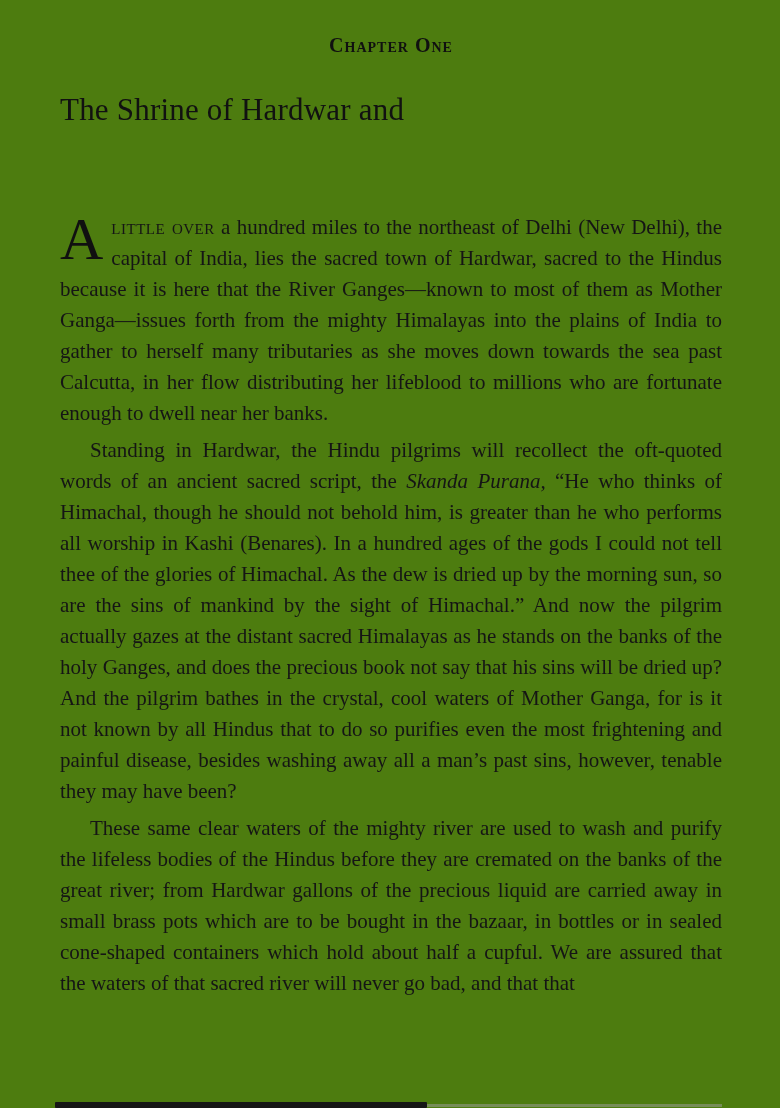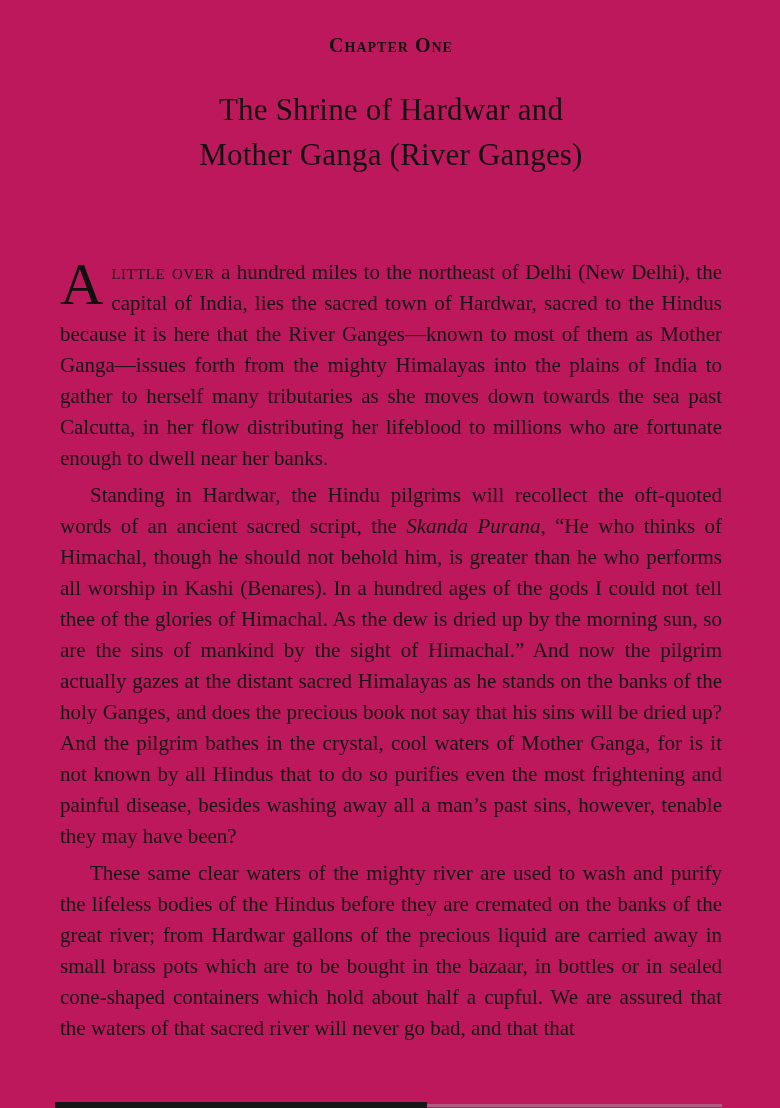--- a/index.html
+++ b/index.html
@@ -5,41 +5,40 @@
   html, body {
     margin: 0;
     padding: 0;
     background: #d8d8d8;
   }
   .page {
     position: relative;
     width: 780px;
     height: 1108px;
     margin: 0 auto;
-    background: #be185d;
+    background: #4d7c0f;
     color: #141414;
     font-family: "Liberation Serif", "DejaVu Serif", serif;
     overflow: hidden;
     box-sizing: border-box;
   }
   .content {
     padding: 0 58px 0 60px;
   }
   .chapter-heading {
     margin-top: 34px;
     text-align: center;
     font-variant: small-caps;
     font-weight: 700;
     font-size: 20px;
     letter-spacing: 1px;
     color: #101010;
   }
   .title {
     margin: 30px 0 0 0;
-    text-align: center;
     font-weight: 400;
     font-size: 31px;
     line-height: 45px;
     color: #111;
     letter-spacing: 0.2px;
     font-family: Liberation Serif, serif;
   }
   .body-text {
     margin-top: 80px;
     font-size: 21px;
@@ -92,21 +91,20 @@
   }
 </style>
 </head>
 <body>
 
 <div class="page">
   <div class="content">
     <div class="chapter-heading">Chapter One</div>
     <h1 class="title">
       <span>The Shrine of Hardwar and</span><br>
-      <span>Mother Ganga (River Ganges)</span>
     </h1>
     <div class="body-text" id="paragraphs">
         <p class="body-para"><span class="dropcap">A</span><span class="seg-smallcaps">little over</span><span class="seg-normal"> a hundred miles to the northeast of Delhi (New Delhi), the capital of India, lies the sacred town of Hardwar, sacred to the Hindus because it is here that the River Ganges—known to most of them as Mother Ganga—issues forth from the mighty Himalayas into the plains of India to gather to herself many tributaries as she moves down towards the sea past Calcutta, in her flow distributing her lifeblood to millions who are fortunate enough to dwell near her banks.</span></p>
         <p class="body-para indent"><span class="seg-normal">Standing in Hardwar, the Hindu pilgrims will recollect the oft-quoted words of an ancient sacred script, the </span><span class="seg-italic">Skanda Purana,</span><span class="seg-normal"> “He who thinks of Himachal, though he should not behold him, is greater than he who performs all worship in Kashi (Benares). In a hundred ages of the gods I could not tell thee of the glories of Himachal. As the dew is dried up by the morning sun, so are the sins of mankind by the sight of Himachal.” And now the pilgrim actually gazes at the distant sacred Himalayas as he stands on the banks of the holy Ganges, and does the precious book not say that his sins will be dried up? And the pilgrim bathes in the crystal, cool waters of Mother Ganga, for is it not known by all Hindus that to do so purifies even the most frightening and painful disease, besides washing away all a man’s past sins, however, tenable they may have been?</span></p>
         <p class="body-para indent"><span class="seg-normal">These same clear waters of the mighty river are used to wash and purify the lifeless bodies of the Hindus before they are cremated on the banks of the great river; from Hardwar gallons of the precious liquid are carried away in small brass pots which are to be bought in the bazaar, in bottles or in sealed cone-shaped containers which hold about half a cupful. We are assured that the waters of that sacred river will never go bad, and that that</span></p>
       </div>
   </div>
   <div class="scan-line-dark"></div>
   <div class="scan-line-faint"></div>
 </div>

